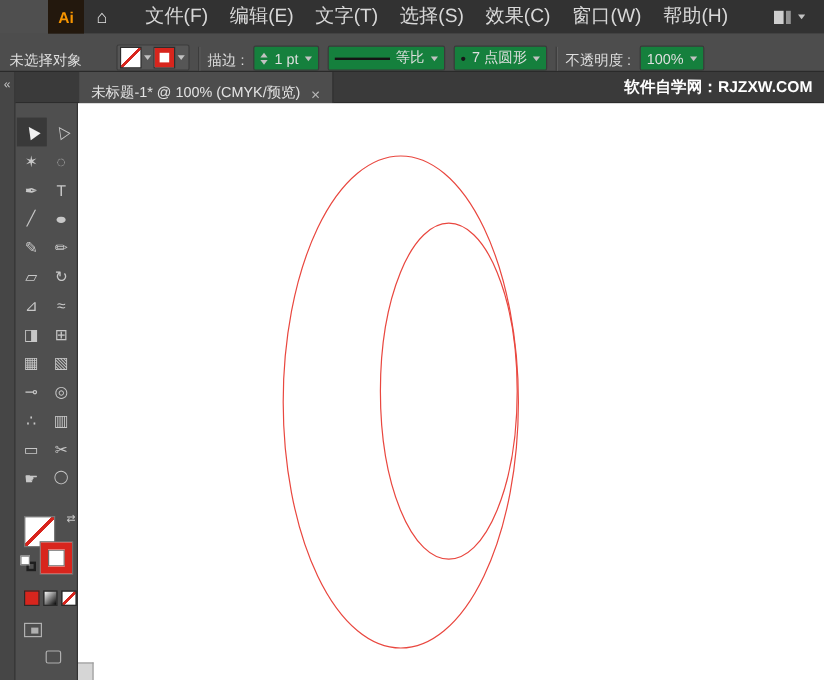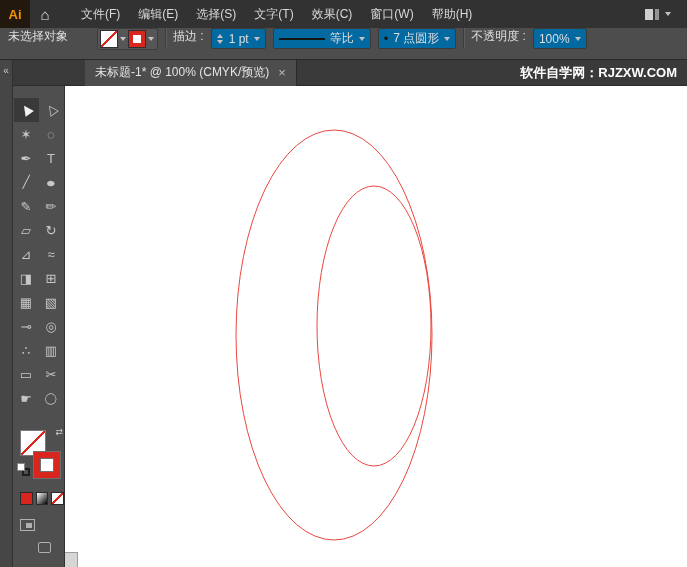--- a/index.html
+++ b/index.html
@@ -5,46 +5,46 @@
   :root { --red:#d8251d; }
   * { box-sizing:border-box; }
   html,body { margin:0; padding:0; }
   body {
     width:687px; height:567px; overflow:hidden; position:relative;
     background:#4f4f4f; font-family:"Liberation Sans","DejaVu Sans",sans-serif;
     -webkit-font-smoothing:antialiased;
   }
 
   
-  .menubar { height:28px; background:#323232; display:flex; align-items:center; }
+  .menubar { height:28px; background:#323232; display:flex; align-items:center;margin-left:40px; }
   .logo { width:30px; height:28px; display:flex; align-items:center; justify-content:center;
           background:#23180d; color:#f79500; font-weight:bold; font-size:13px; }
   .home { width:30px; height:28px; display:flex; align-items:center; justify-content:center;
           color:#e2e2e2; font-size:15px; }
   .menu-items { display:flex; margin-left:12px; }
-  .menu-item { padding:0 9px; line-height:28px; font-size:12px; color:#d8d8d8; cursor:default; }
+  .menu-item { padding:0 9px; line-height:28px; font-size:16px; color:#d8d8d8; cursor:default; }
   .ws { margin-left:auto; display:flex; align-items:center; gap:6px; padding-right:16px; }
   .ws-icon { display:flex; align-items:flex-end; gap:2px; }
   .ws-icon i { display:block; width:8px; height:11px; background:#cfcfcf; }
   .ws-icon i + i { width:4px; background:#939393; }
   .chev { width:0; height:0; border-left:3.5px solid transparent; border-right:3.5px solid transparent;
           border-top:4px solid #c2c2c2; flex:0 0 auto; }
 
   
   .controlbar { height:32px; background:#4d4d4d; border-bottom:1px solid #2a2a2a;
-                display:flex; align-items:flex-start; padding:0 8px; gap:7px;
+                display:flex; align-items:flex-end; padding:0 8px; gap:7px;
                 font-size:12px; color:#dfdfdf; white-space:nowrap; }
   .status { margin-right:22px; }
   .swgroup { display:flex; align-items:center; gap:3px; padding:2px 3px;
              background:#565656; border:1px solid #3c3c3c; border-radius:2px; }
   .mini { width:16px; height:16px; box-shadow:0 0 0 1px #2e2e2e; }
   .fill-none { background:linear-gradient(135deg,#fff 45%,var(--red) 45%,var(--red) 55%,#fff 55%); }
   .stroke-red { width:16px; height:16px; background:#fff; border:4px solid var(--red); }
   .sep { width:1px; height:20px; background:#3c3c3c; box-shadow:1px 0 0 #5d5d5d; }
-  .cfield { display:flex; align-items:center; gap:5px; height:21px; background:#0369a1;
+  .cfield { display:flex; align-items:center; gap:5px; height:21px; background:#15803d;
             border:1px solid #3a3a3a; border-radius:2px; padding:0 5px; }
   .stepper { display:flex; flex-direction:column; gap:2px; margin-right:1px; }
   .stepper b { width:0; height:0; border-left:3px solid transparent; border-right:3px solid transparent; }
   .stepper .up { border-bottom:4px solid #c2c2c2; }
   .stepper .dn { border-top:4px solid #c2c2c2; }
   .line-sample { width:46px; height:2px; background:#141414; }
   .bullet { color:#171717; font-size:13px; line-height:1; }
 
   
   .below { display:flex; height:507px; }
@@ -84,42 +84,42 @@
 
   .modes { margin-top:14px; padding-left:7px; }
   .mode-a { width:15px; height:12px; border:1px solid #b0b0b0; position:relative; }
   .mode-a i { position:absolute; right:2px; bottom:2px; width:6px; height:5px; background:#b0b0b0; display:block; }
   .mode-b { width:13px; height:11px; border:1px solid #b0b0b0; border-radius:2px; margin:11px 0 0 18px; }
 
   
   .maincol { flex:1; min-width:0; display:flex; flex-direction:column; }
   .tabbar { height:26px; background:#3a3a3a; border-bottom:1px solid #2c2c2c;
             display:flex; align-items:center; font-size:12px; }
-  .tab { margin-left:20px; height:26px; display:flex; align-items:center; gap:9px;
+  .tab { margin-left:1px; height:26px; display:flex; align-items:flex-end; gap:9px;
          background:#4d4d4d; padding:0 10px; color:#e3e3e3; border-right:1px solid #2a2a2a; }
   .tabclose { color:#b9b9b9; font-size:13px; }
   .watermark { margin-left:auto; padding-right:10px; font-weight:bold; font-size:13px; color:#ffffff; }
   .canvas { flex:1; background:#ffffff; position:relative; overflow:hidden; }
   .canvas svg { position:absolute; left:0; top:0; width:100%; height:100%; }
   .corner { position:absolute; left:0; bottom:0; width:13px; height:15px; background:#d6d6d6;
             border-top:1px solid #9d9d9d; border-right:1px solid #9d9d9d; }
 </style>
 </head>
 <body>
 
 <div class="app" data-name="illustrator-window">
 
   <div class="menubar" data-name="menubar">
     <div class="logo" data-name="app-logo">Ai</div>
     <div class="home" data-name="home-icon">⌂</div>
     <div class="menu-items" data-name="menu-items">
         <div class="menu-item" data-name="menu-item-file">文件(F)</div>
         <div class="menu-item" data-name="menu-item-edit">编辑(E)</div>
+        <div class="menu-item" data-name="menu-item-type">文字(T)</div>
         <div class="menu-item" data-name="menu-item-select">选择(S)</div>
-        <div class="menu-item" data-name="menu-item-type">文字(T)</div>
         <div class="menu-item" data-name="menu-item-effect">效果(C)</div>
         <div class="menu-item" data-name="menu-item-window">窗口(W)</div>
         <div class="menu-item" data-name="menu-item-help">帮助(H)</div>
       </div>
     <div class="ws" data-name="workspace-switcher">
       <span class="ws-icon" data-name="workspace-icon">
           <i></i>
           <i></i>
         </span>
       <span class="chev" data-name="chevron-down-icon"></span>

